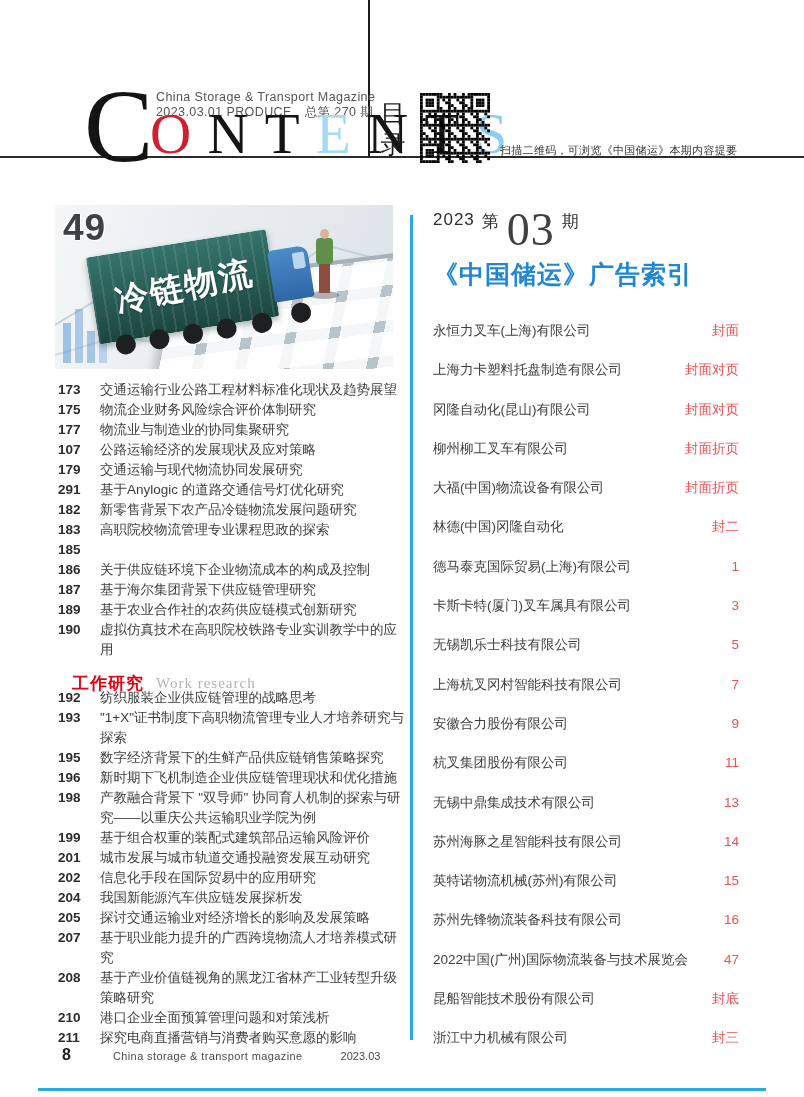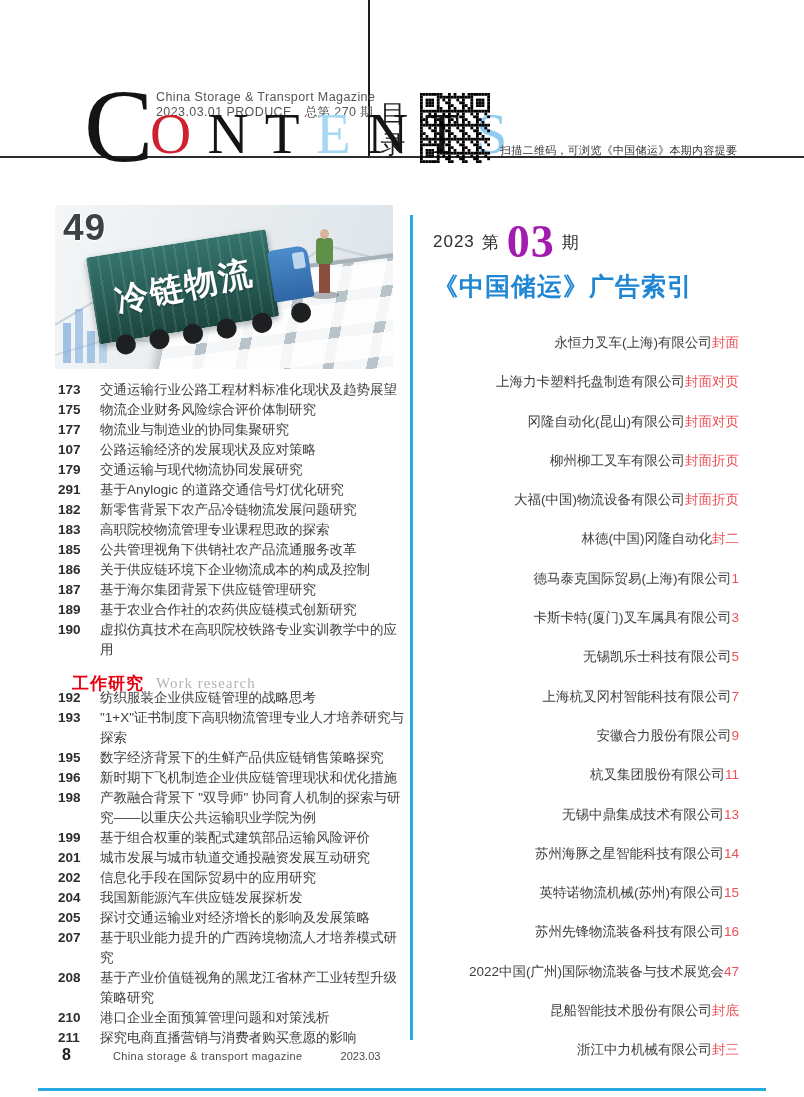--- a/index.html
+++ b/index.html
@@ -67,27 +67,27 @@
   .article-title{flex:1;font-size:13.5px;line-height:20px;color:#3e3e3e;}
   .section-head{position:absolute;left:72px;top:672px;display:flex;align-items:center;gap:12px;}
   .section-cn{font-size:17px;font-weight:bold;color:#e60012;letter-spacing:1px;}
   .section-en{font-family:"Liberation Serif","DejaVu Serif",serif;font-size:15px;color:#b3b3b3;letter-spacing:1px;}
 
   
   .col-divider{position:absolute;left:410px;top:215px;width:3px;height:825px;background:#29abe2;}
 
   
   .right-col{position:absolute;left:433px;top:210px;width:330px;}
-  .issue-line{display:flex;align-items:center;gap:7px;color:#2e2e2e;margin-top:12px;}
+  .issue-line{display:flex;align-items:flex-start;gap:7px;color:#2e2e2e;}
   .issue-year,.issue-zh{font-size:17px;letter-spacing:1px;}
-  .issue-no{font-family:"Liberation Serif","DejaVu Serif",serif;font-size:46px;font-weight:bold;
-            color:#a21caf;line-height:40px;letter-spacing:1px;}
+  .issue-no{font-family:"Liberation Serif","DejaVu Serif",serif;font-size:46px;font-weight:normal;
+            color:#404040;line-height:40px;letter-spacing:1px;}
   .ad-title{margin-top:8px;font-size:25px;font-weight:bold;color:#1e86d2;letter-spacing:1px;}
   .ad-list{margin-top:31px;}
-  .ad-row{display:flex;justify-content:flex-end;align-items:baseline;height:39.3px;padding-right:24px;}
+  .ad-row{display:flex;justify-content:space-between;align-items:baseline;height:39.3px;padding-right:24px;}
   .ad-name{font-size:13.5px;color:#3e3e3e;}
   .ad-page{font-size:13.5px;color:#eb5055;}
 
   
   .footer{position:absolute;left:62px;top:1046px;display:flex;align-items:baseline;}
   .footer-pageno{font-size:16px;font-weight:bold;color:#1f1f1f;}
   .footer-mag{margin-left:42px;font-size:11px;color:#4a4a4a;letter-spacing:.4px;}
   .footer-issue{margin-left:38px;font-size:11px;color:#4a4a4a;}
   .bottom-line{position:absolute;left:38px;top:1088px;width:728px;height:3px;background:#29abe2;}
 </style>
@@ -538,21 +538,20 @@
         <span class="article-title">新零售背景下农产品冷链物流发展问题研究</span>
       </div>
 
       <div class="article-row">
         <span class="article-no">183</span>
         <span class="article-title">高职院校物流管理专业课程思政的探索</span>
       </div>
 
       <div class="article-row">
         <span class="article-no">185</span>
-        <span class="article-title">公共管理视角下供销社农产品流通服务改革</span>
       </div>
 
       <div class="article-row">
         <span class="article-no">186</span>
         <span class="article-title">关于供应链环境下企业物流成本的构成及控制</span>
       </div>
 
       <div class="article-row">
         <span class="article-no">187</span>
         <span class="article-title">基于海尔集团背景下供应链管理研究</span>

